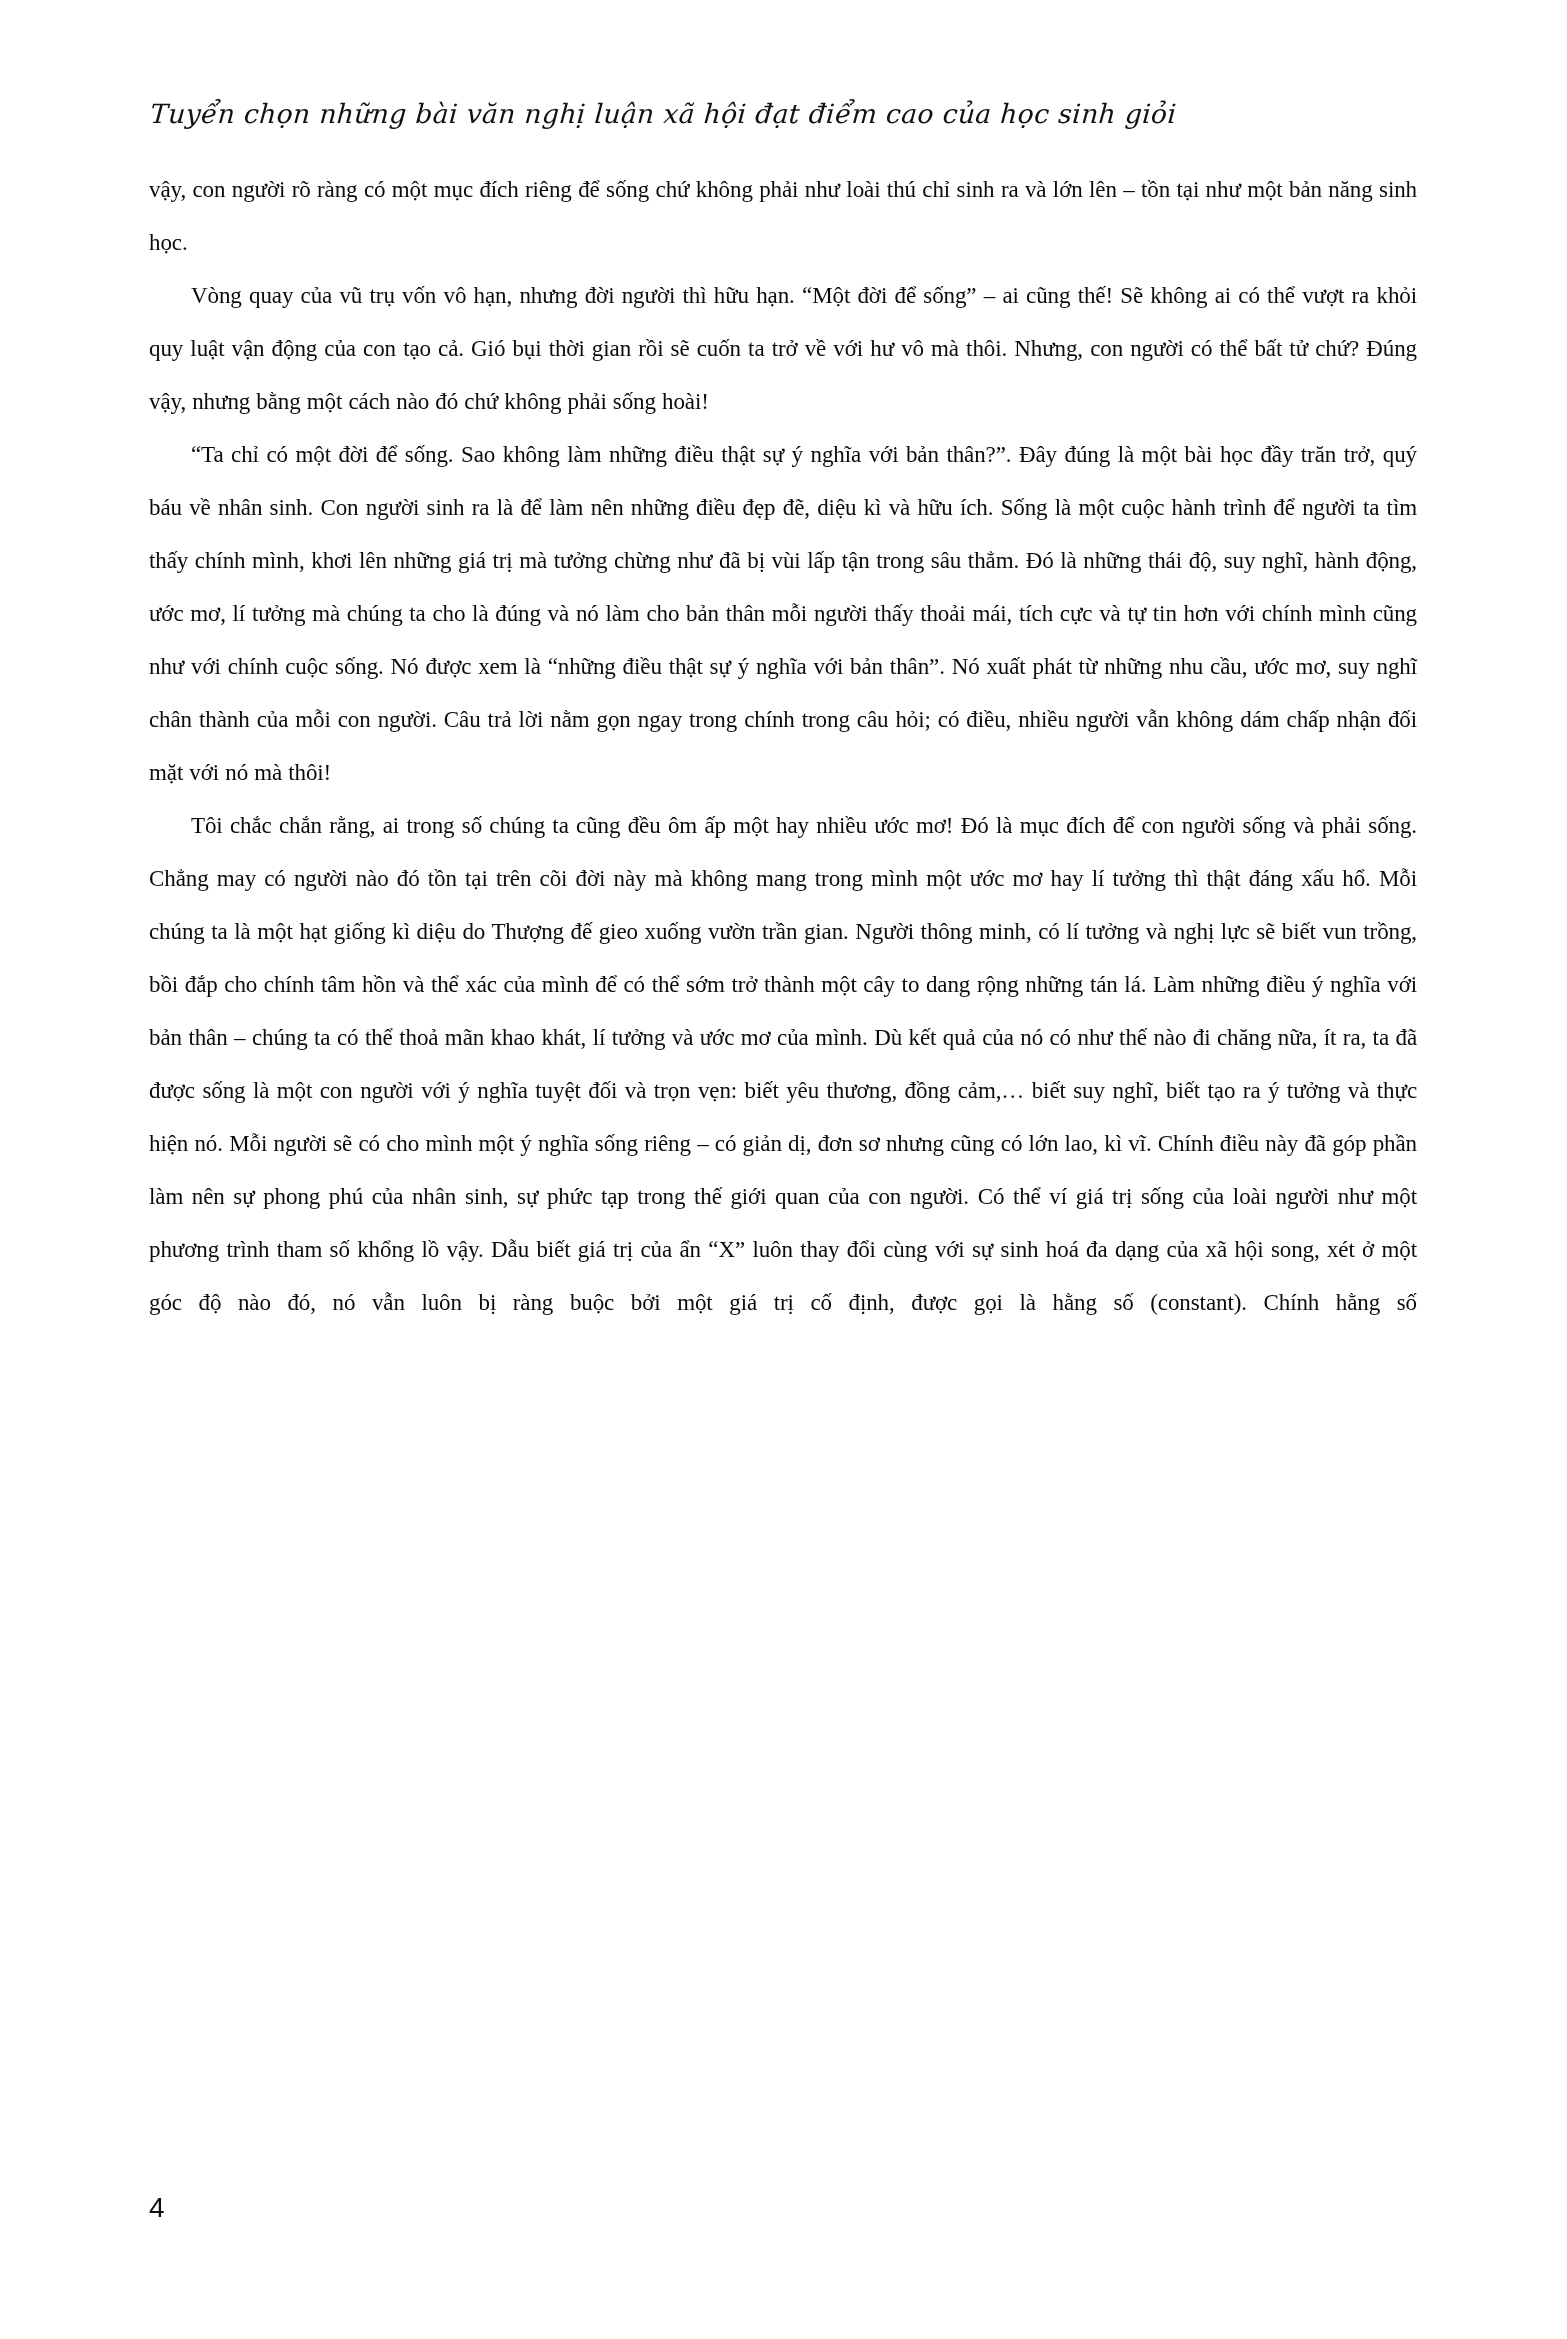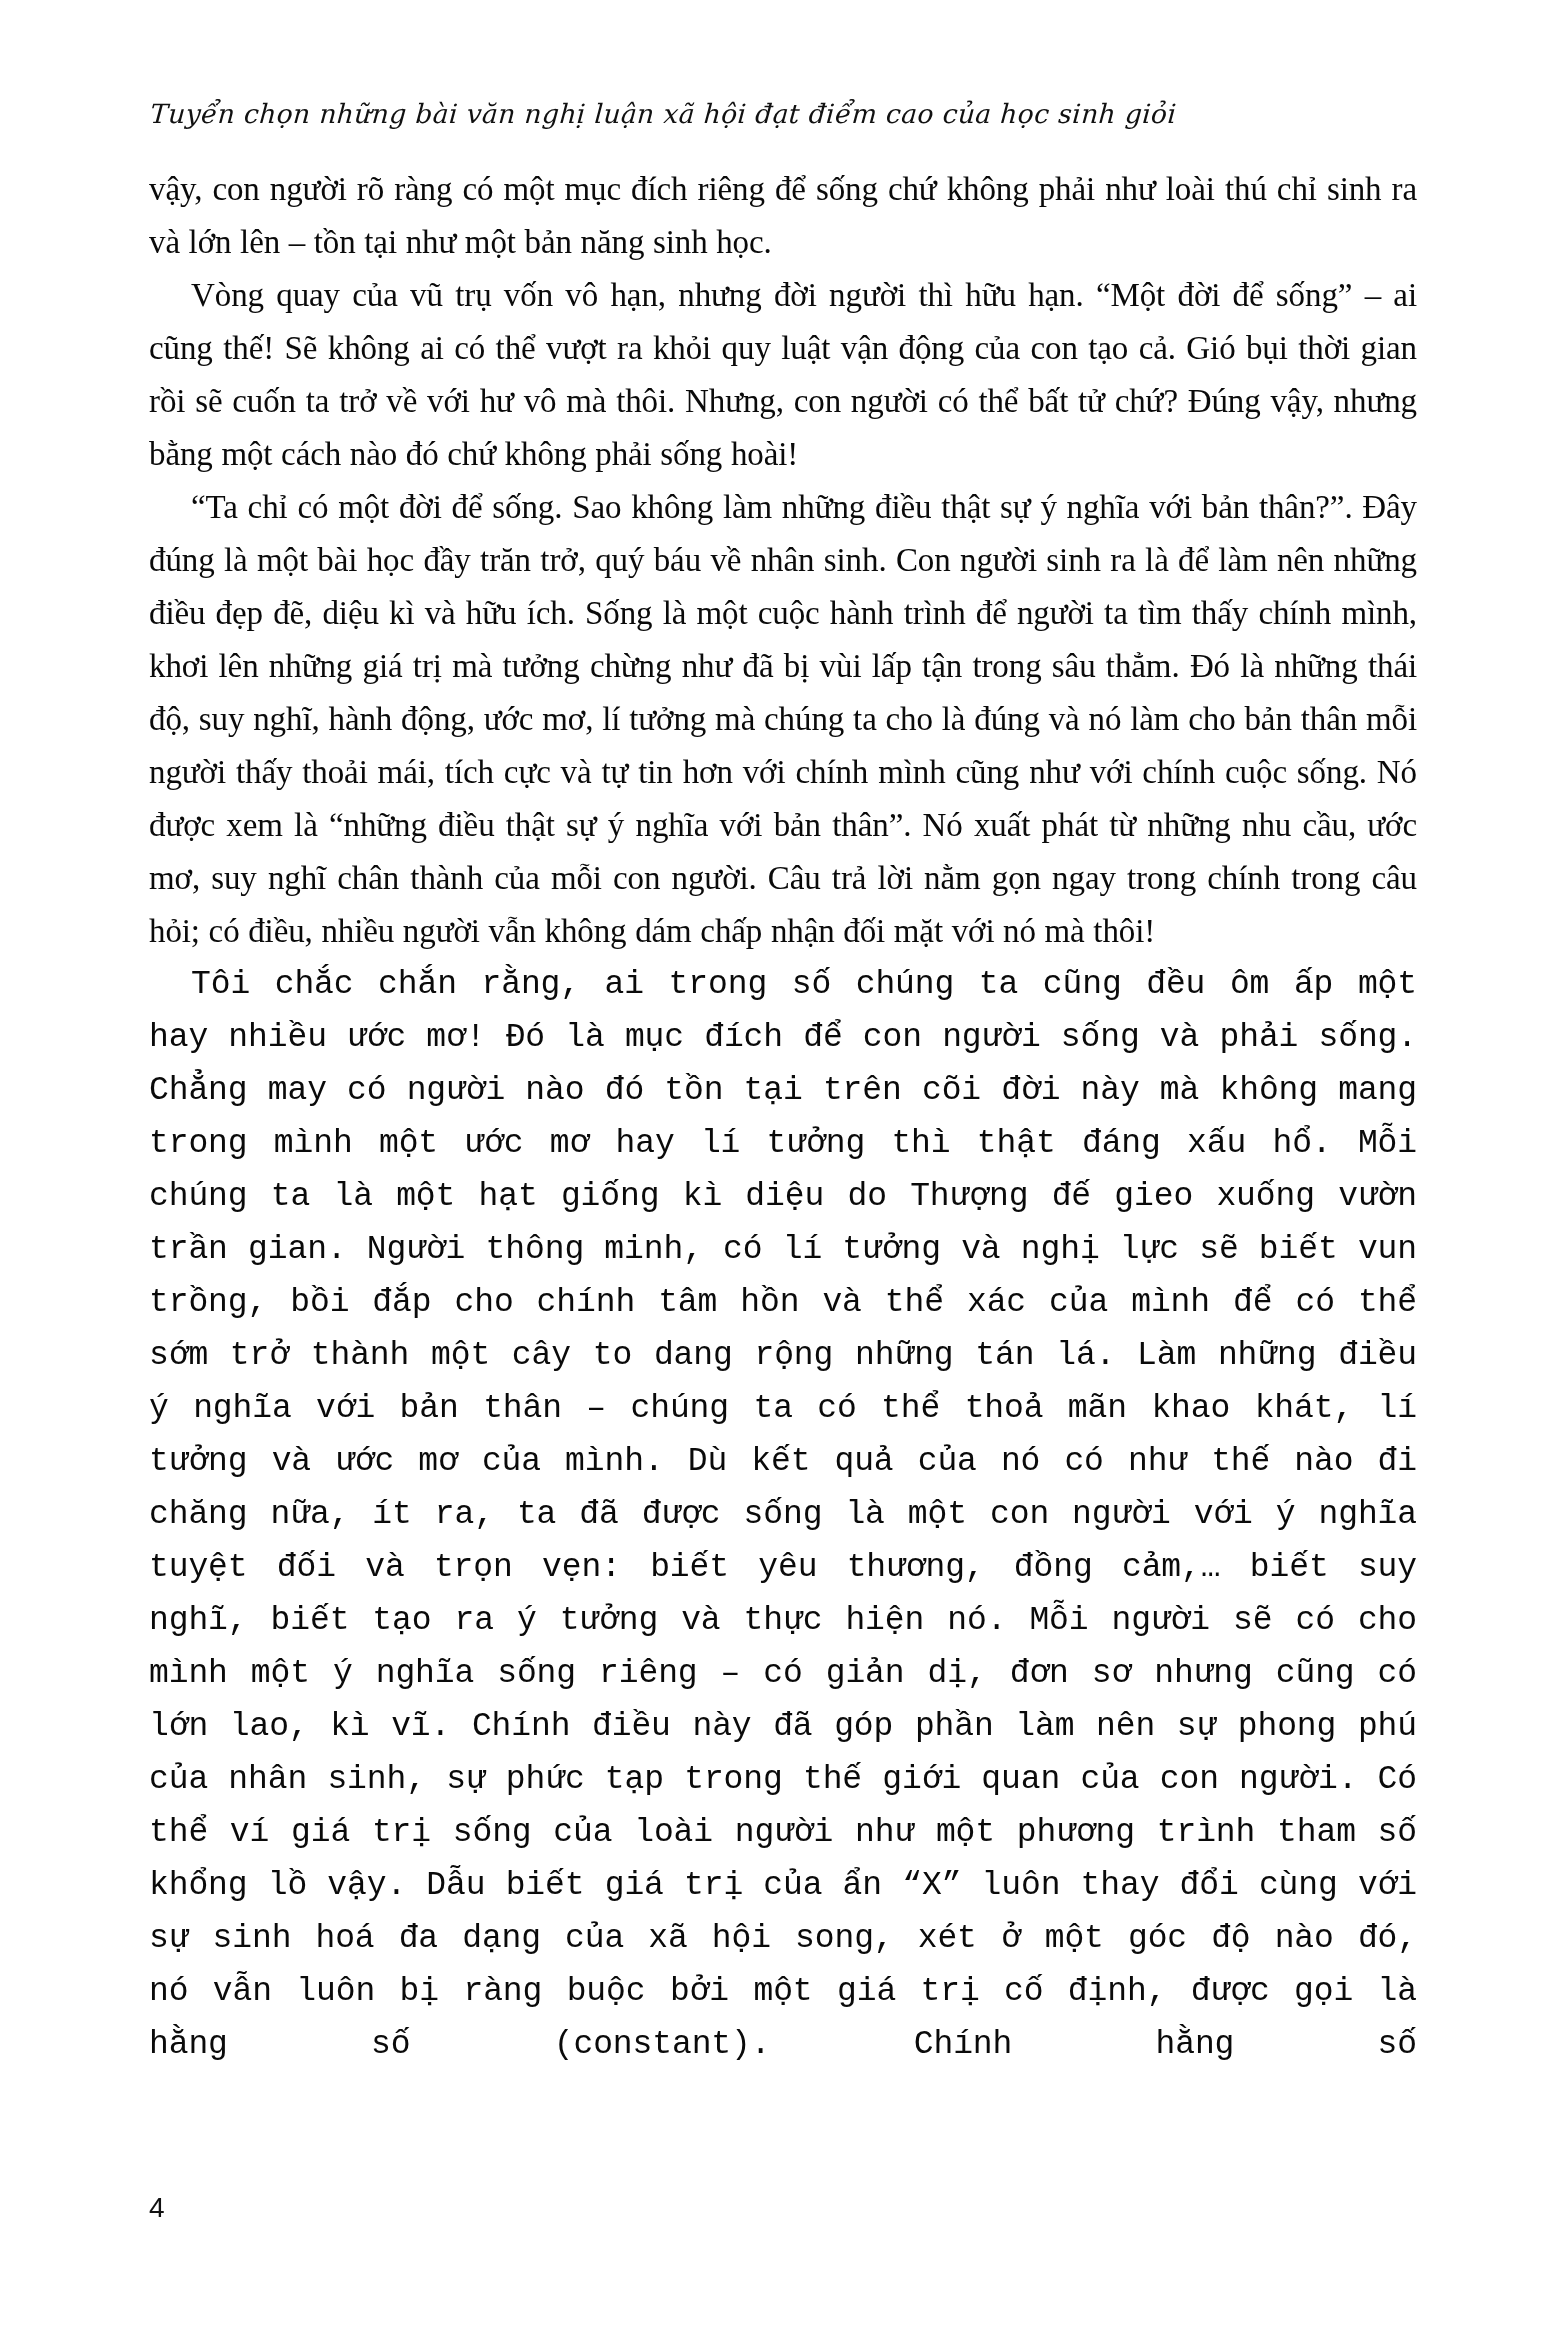--- a/index.html
+++ b/index.html
@@ -49,38 +49,37 @@
     position: absolute;
     left: 149px;
     top: 163px;
     width: 1268px;
   }
 
   .para {
     margin: 0;
     text-align: justify;
     text-justify: inter-word;
-    font-size: 33px;
+    font-size: 23px;
     line-height: 53px;
     letter-spacing: -0.1px;
     word-spacing: 0.5px;
     color: #0a0a0a;
     hyphens: none;
     -webkit-hyphens: none;
   }
   .para.indent {
     text-indent: 42px;
   }
   .para.last-line-left {
     text-align-last: left;
   }
   
   .para.continues {
     text-align-last: justify;
-    font-family: Liberation Mono, monospace;
   }
 
   
   .folio {
     position: absolute;
     left: 149px;
     top: 2191px;
     font-family: "Liberation Sans", "DejaVu Sans", sans-serif;
     font-size: 28px;
     line-height: 33px;

